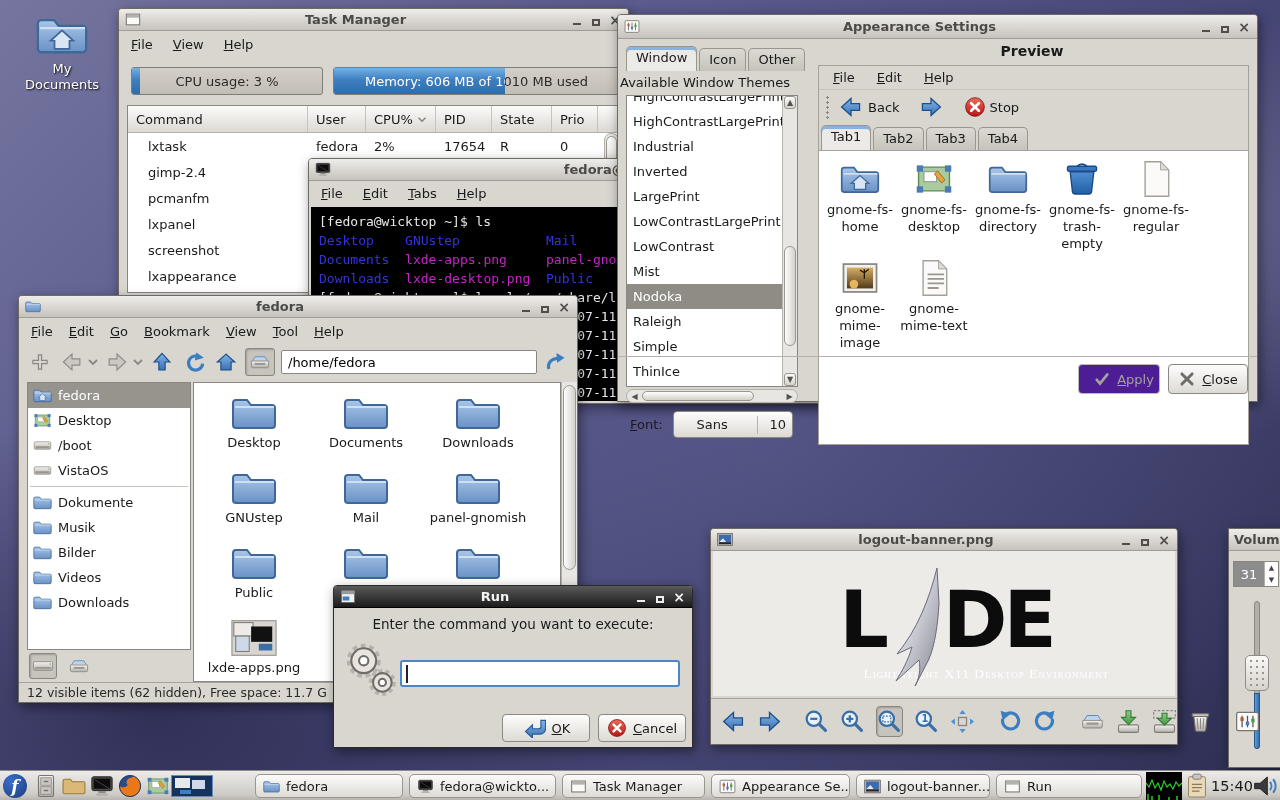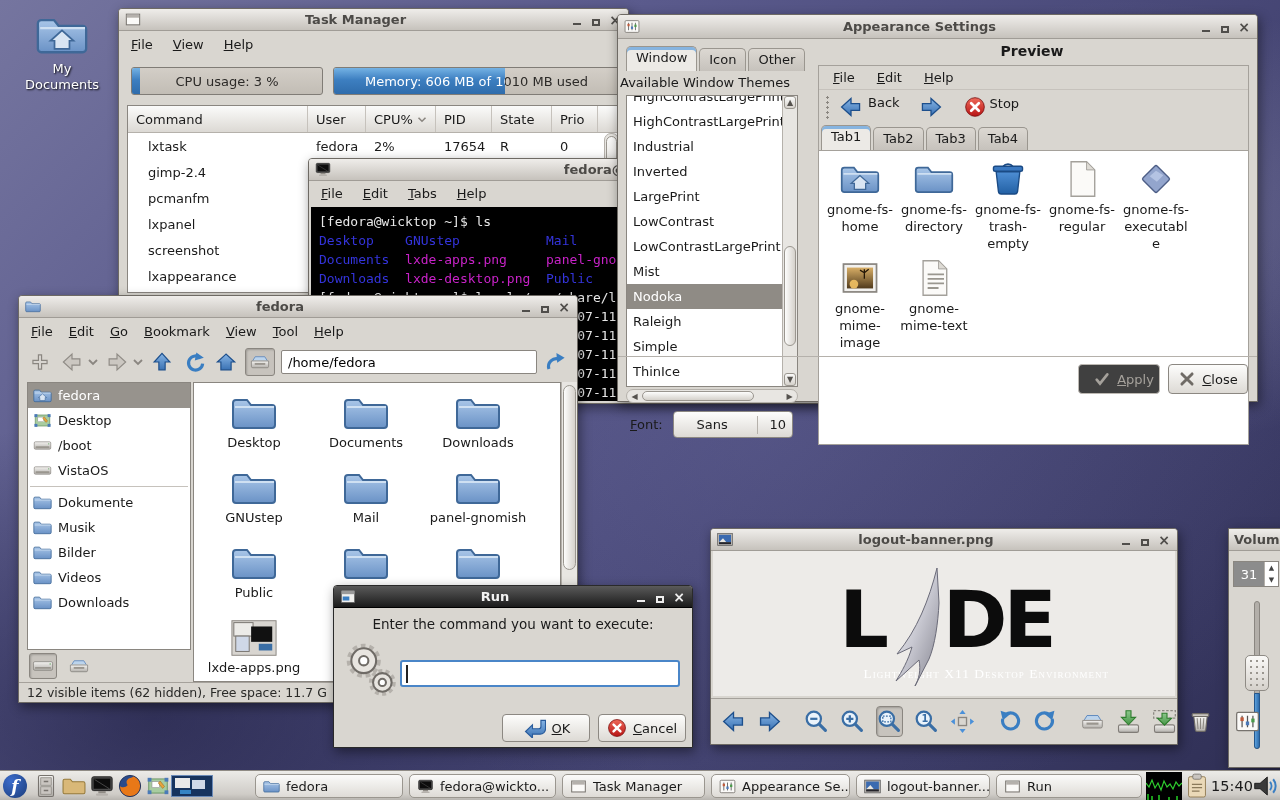--- a/index.html
+++ b/index.html
@@ -120,28 +120,28 @@
   #ap-fontrow { position:absolute; left:12px; top:396px; display:flex; align-items:center; gap:10px; }
   #ap-fontbtn { width:120px; height:27px; display:flex; align-items:center; }
   #ap-fontbtn .fname { flex:1; text-align:center; }
   #ap-fontbtn .fsep { width:1px; height:18px; background:#b5b1ab; }
   #ap-fontbtn .fsize { width:28px; text-align:center; }
   #pv-heading { position:absolute; left:195px; top:28px; width:438px; text-align:center; font-weight:bold; font-size:14px; }
   #pv-frame { position:absolute; left:200px; top:50px; width:431px; height:380px; border:1px solid #a5a19b; background:#d9d6d0; }
   #pv-menubar { height:24px; display:flex; gap:22px; align-items:center; padding:0 14px; border-bottom:1px solid #c6c2bc; }
   #pv-toolbar { height:34px; display:flex; align-items:center; gap:8px; padding:0 6px; }
   .grip { width:5px; height:24px; background-image:radial-gradient(circle,#8a8680 1px,transparent 1.2px); background-size:5px 5px; }
-  .pv-tool { display:flex; gap:4px; font-size:13px; }
+  .pv-tool { display:flex; align-items:center; gap:4px; font-size:13px; }
   #pv-tabs { display:flex; align-items:flex-end; padding-left:2px; height:26px; }
   #pv-iconarea { position:relative; background:#fff; border-top:1px solid #a5a19b; height:294px; overflow:hidden; display:flex; flex-wrap:wrap; align-content:flex-start; padding:8px 0 0 4px; }
   .pv-it { width:74px; display:flex; flex-direction:column; align-items:center; margin-bottom:6px; }
   .pv-ico { width:40px; height:40px; }
   .pv-lbl { width:70px; text-align:center; font-size:13px; line-height:17px; overflow-wrap:anywhere; margin-top:2px; }
   #ap-footer { position:absolute; left:0; bottom:0; width:100%; height:45px; border-top:1px solid #b5b1ab; }
-  #ap-apply { position:absolute; left:460px; top:7px; width:82px; height:30px; color:#a5a19b; background:#404040; border-color:#bdb9b3;padding-left:9px; }
+  #ap-apply { position:absolute; left:460px; top:7px; width:82px; height:30px; color:#a5a19b; background:#4c1d95; border-color:#bdb9b3;padding-left:9px; }
   #ap-close { position:absolute; left:550px; top:7px; width:80px; height:30px; }
   .bico16 { width:18px; height:16px; display:block; }
 
   
   #viewer { left:710px; top:528px; width:468px; height:217px; z-index:50; }
   #viewer-canvas { position:absolute; left:2px; right:2px; top:22px; bottom:48px; background:#edebe8; }
   #banner { position:absolute; left:56px; top:13px; width:354px; height:125px; overflow:hidden;
             background:radial-gradient(ellipse 300px 150px at 20% 0%, rgba(150,180,255,.45), transparent 70%),
                        linear-gradient(160deg,#4a63c8 0%,#27железа 0%,#2a3f9f 40%,#16246e 70%,#0d1850 100%);
             display:flex; align-items:center; justify-content:center; }
@@ -740,22 +740,22 @@
         <div class="tab">Other</div>
       </div>
     <div id="ap-listlabel">Available Window Themes</div>
     <div id="theme-list">
       <div id="theme-list-inner">
           <div class="th-row">HighContrastLargePrint</div>
           <div class="th-row">HighContrastLargePrint</div>
           <div class="th-row">Industrial</div>
           <div class="th-row">Inverted</div>
           <div class="th-row">LargePrint</div>
+          <div class="th-row">LowContrastLargePrint</div>
           <div class="th-row">LowContrast</div>
-          <div class="th-row">LowContrastLargePrint</div>
           <div class="th-row">Mist</div>
           <div class="th-row sel">Nodoka</div>
           <div class="th-row">Raleigh</div>
           <div class="th-row">Simple</div>
           <div class="th-row">ThinIce</div>
         </div>
       <div id="theme-vscroll">
         <span class="sarrow" style="top:0">▲</span>
         <div class="thumb"></div>
         <span class="sarrow" style="bottom:0">▼</span>
@@ -820,20 +820,34 @@
               <svg viewBox="0 0 46 40">
                 <path d="M2 10 a3 3 0 0 1 3-3 h11 l4 5 h21 a3 3 0 0 1 3 3 v17 a3 3 0 0 1-3 3 H5 a3 3 0 0 1-3-3 z" fill="url(#fgrad)" stroke="#3f6898" stroke-width="2"></path>
                 <path d="M4 14 h39" stroke="#cfe0f2" stroke-width="2"></path>
                 <path d="M23 16 l-10 9 h3.5 v7 h13 v-7 h3.5 z" fill="#d9e5f3" stroke="#3f6898" stroke-width="1.5"></path>
               </svg>
             </span>
             <div class="pv-lbl">gnome-fs-home</div>
           </div>
           <div class="pv-it">
             <span class="pv-ico">
+              <svg viewBox="0 0 44 40">
+                <rect x="5" y="7" width="34" height="26" rx="2" fill="#a8cca0" stroke="#5a8a54" stroke-width="1.5"></rect>
+                <rect x="3" y="5" width="7" height="7" fill="#4a7ab8"></rect>
+                <rect x="34" y="5" width="7" height="7" fill="#4a7ab8"></rect>
+                <rect x="3" y="28" width="7" height="7" fill="#4a7ab8"></rect>
+                <rect x="34" y="28" width="7" height="7" fill="#4a7ab8"></rect>
+                <rect x="11" y="12" width="14" height="11" fill="#fff" stroke="#8a8a8a"></rect>
+                <path d="M26 11 l8 10 -3.5 3.5 -8-10 z" fill="#e8a33c" stroke="#9a6a1a"></path>
+              </svg>
+            </span>
+            <div class="pv-lbl">gnome-fs-desktop</div>
+          </div>
+          <div class="pv-it">
+            <span class="pv-ico">
               <svg viewBox="0 0 46 40">
                 <path d="M2 10 a3 3 0 0 1 3-3 h11 l4 5 h21 a3 3 0 0 1 3 3 v17 a3 3 0 0 1-3 3 H5 a3 3 0 0 1-3-3 z" fill="url(#fgrad)" stroke="#3f6898" stroke-width="2"></path>
                 <path d="M4 14 h39" stroke="#cfe0f2" stroke-width="2"></path>
               </svg>
             </span>
             <div class="pv-lbl">gnome-fs-directory</div>
           </div>
           <div class="pv-it">
             <span class="pv-ico">
               <svg viewBox="0 0 44 44">
@@ -845,29 +859,20 @@
             <div class="pv-lbl">gnome-fs-trash-empty</div>
           </div>
           <div class="pv-it">
             <span class="pv-ico">
               <svg viewBox="0 0 40 44">
                 <path d="M8 3 h17 l9 9 v29 H8 z" fill="#fbfaf8" stroke="#a3a09a" stroke-width="1.5"></path>
                 <path d="M25 3 l9 9 h-9 z" fill="#dedbd5" stroke="#a3a09a"></path>
               </svg>
             </span>
             <div class="pv-lbl">gnome-fs-regular</div>
-          </div>
-          <div class="pv-it">
-            <span class="pv-ico">
-              <svg viewBox="0 0 44 44">
-                <rect x="11" y="11" width="22" height="22" rx="2" transform="rotate(45 22 22)" fill="#93a5cd" stroke="#4d5e86" stroke-width="1.5"></rect>
-                <path d="M15 19 l7-6 8 5 -7 7 z" fill="#bac8e6" opacity=".85"></path>
-              </svg>
-            </span>
-            <div class="pv-lbl">gnome-fs-executable</div>
           </div>
           <div class="pv-it">
             <span class="pv-ico">
               <svg viewBox="0 0 46 40">
                 <rect x="4" y="4" width="38" height="32" fill="#f2f1ef" stroke="#8a8680" stroke-width="2"></rect>
                 <rect x="8" y="8" width="30" height="24" fill="url(#skyg)"></rect>
                 <circle cx="16" cy="27" r="5" fill="#f2c264" opacity=".9"></circle>
                 <path d="M28 10 v11 m0-7 l-5-3 m5 3 l5-4" stroke="#241808" stroke-width="1.5" fill="none"></path>
               </svg>
             </span>

